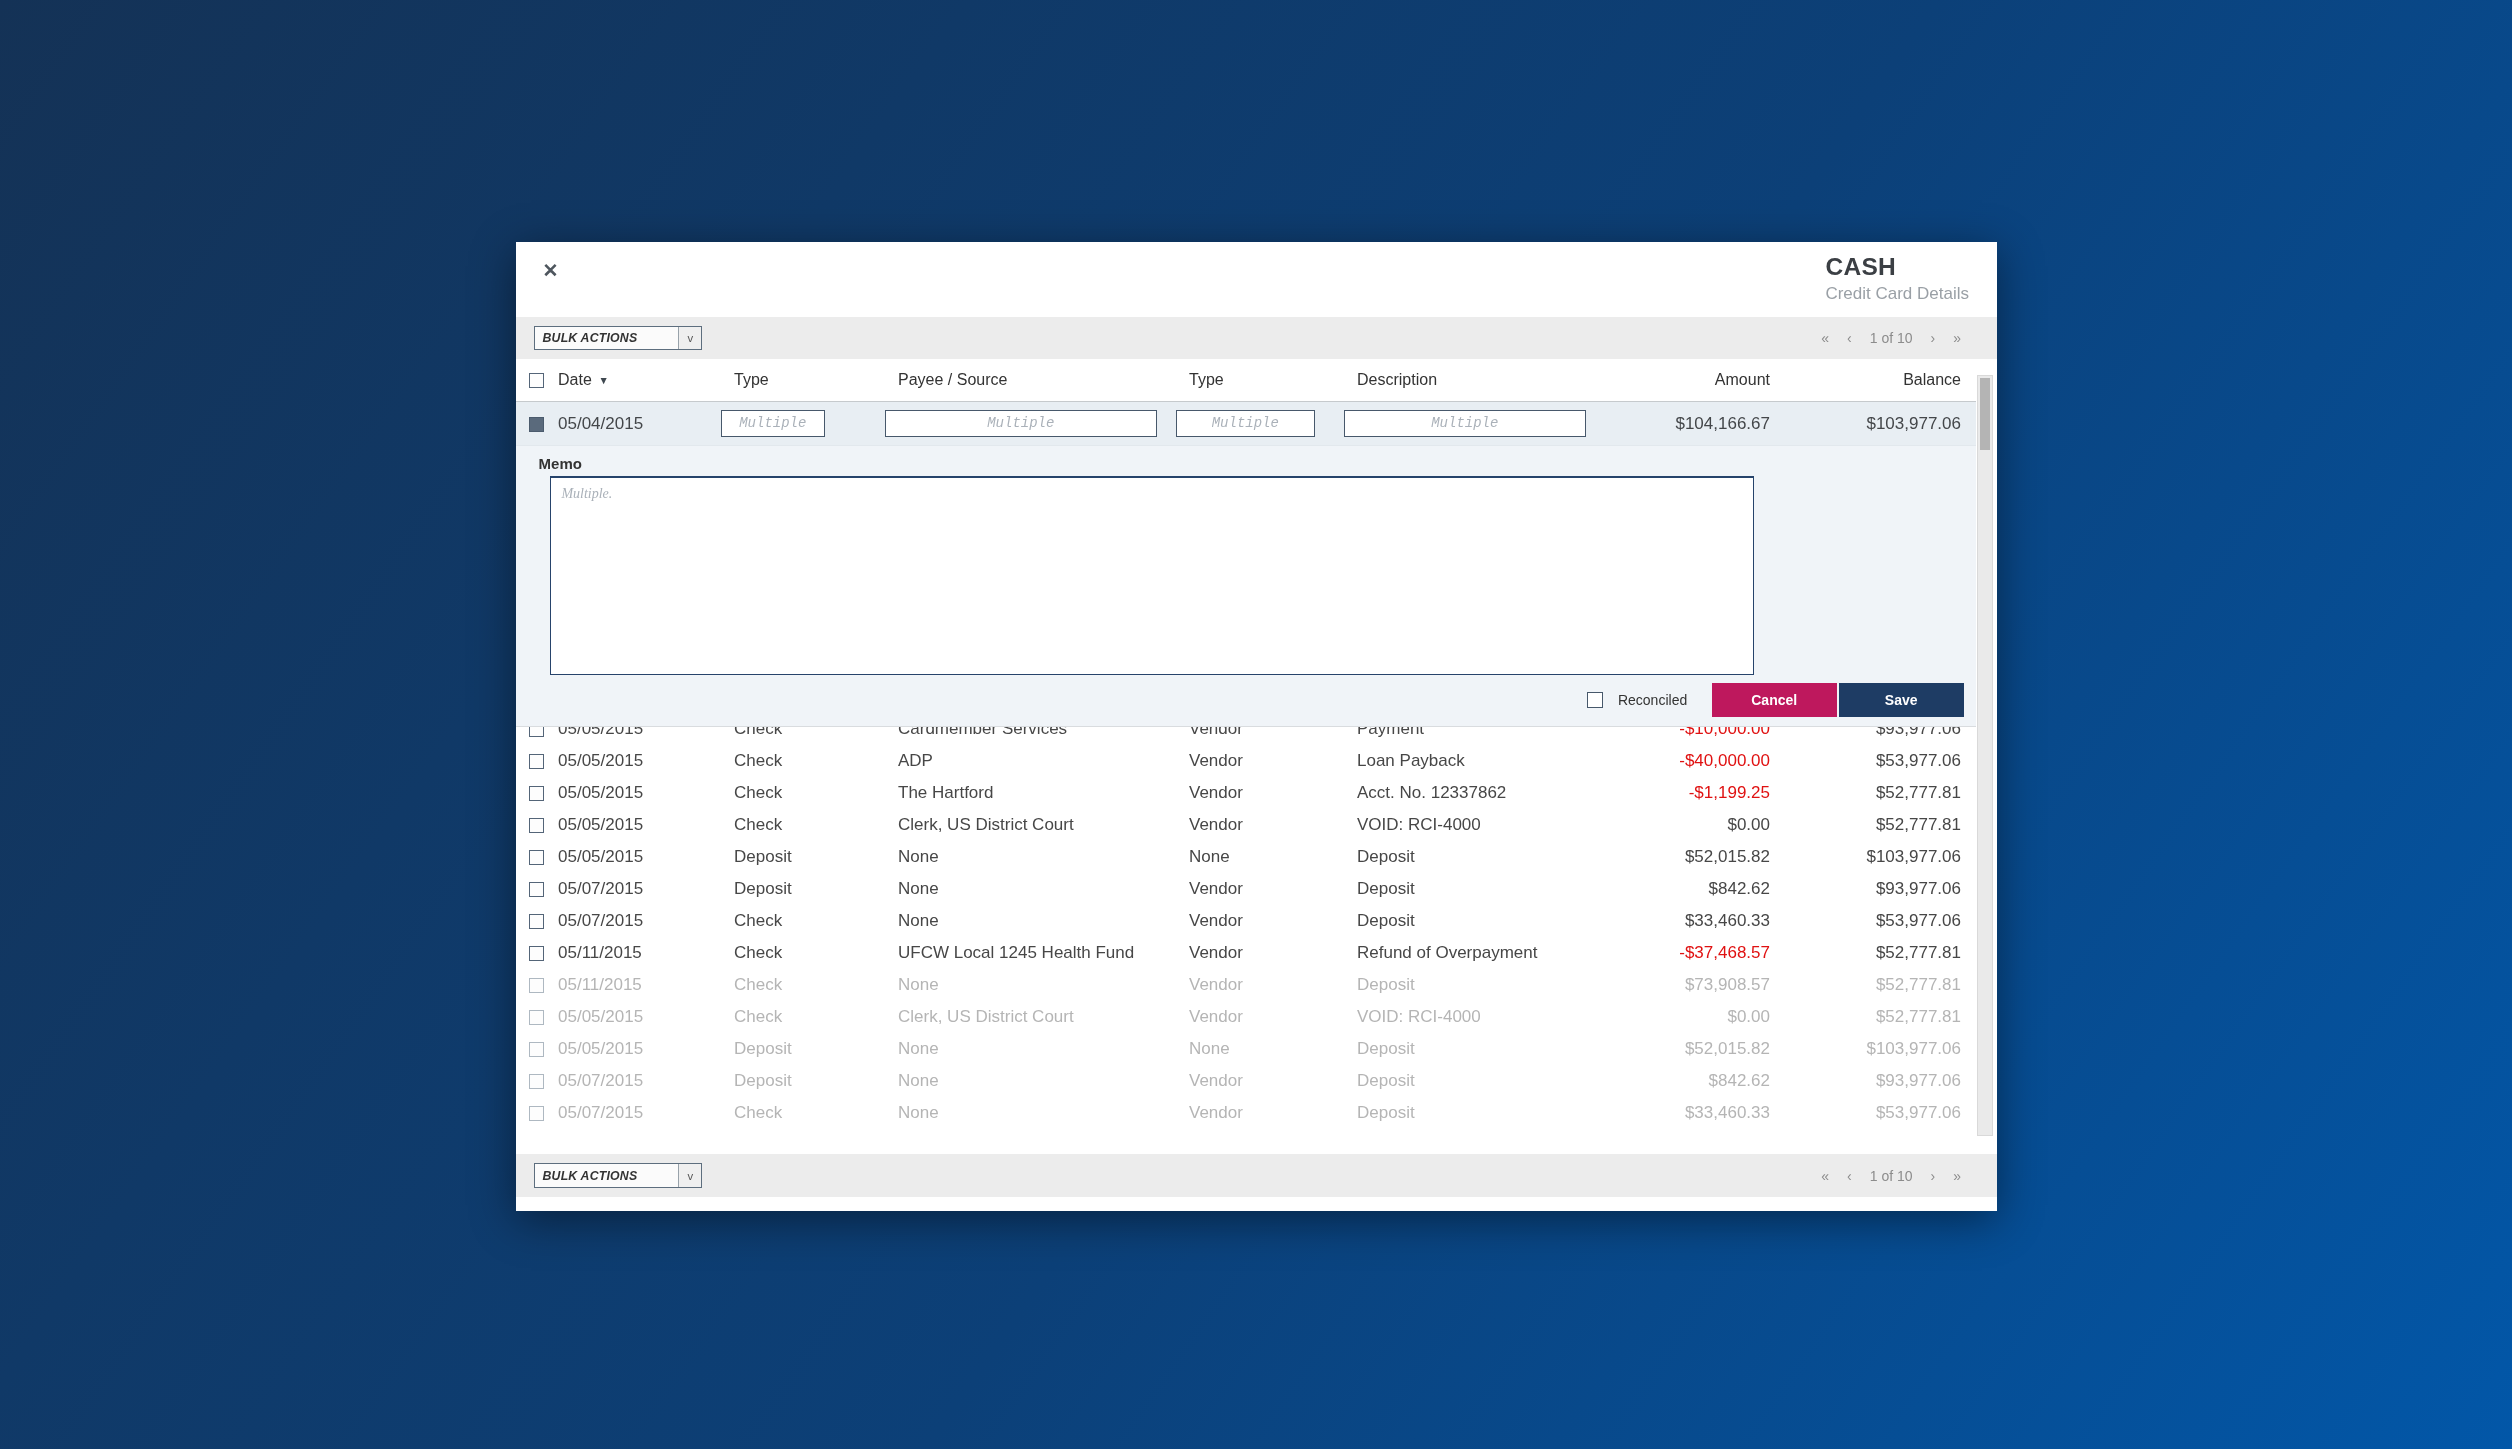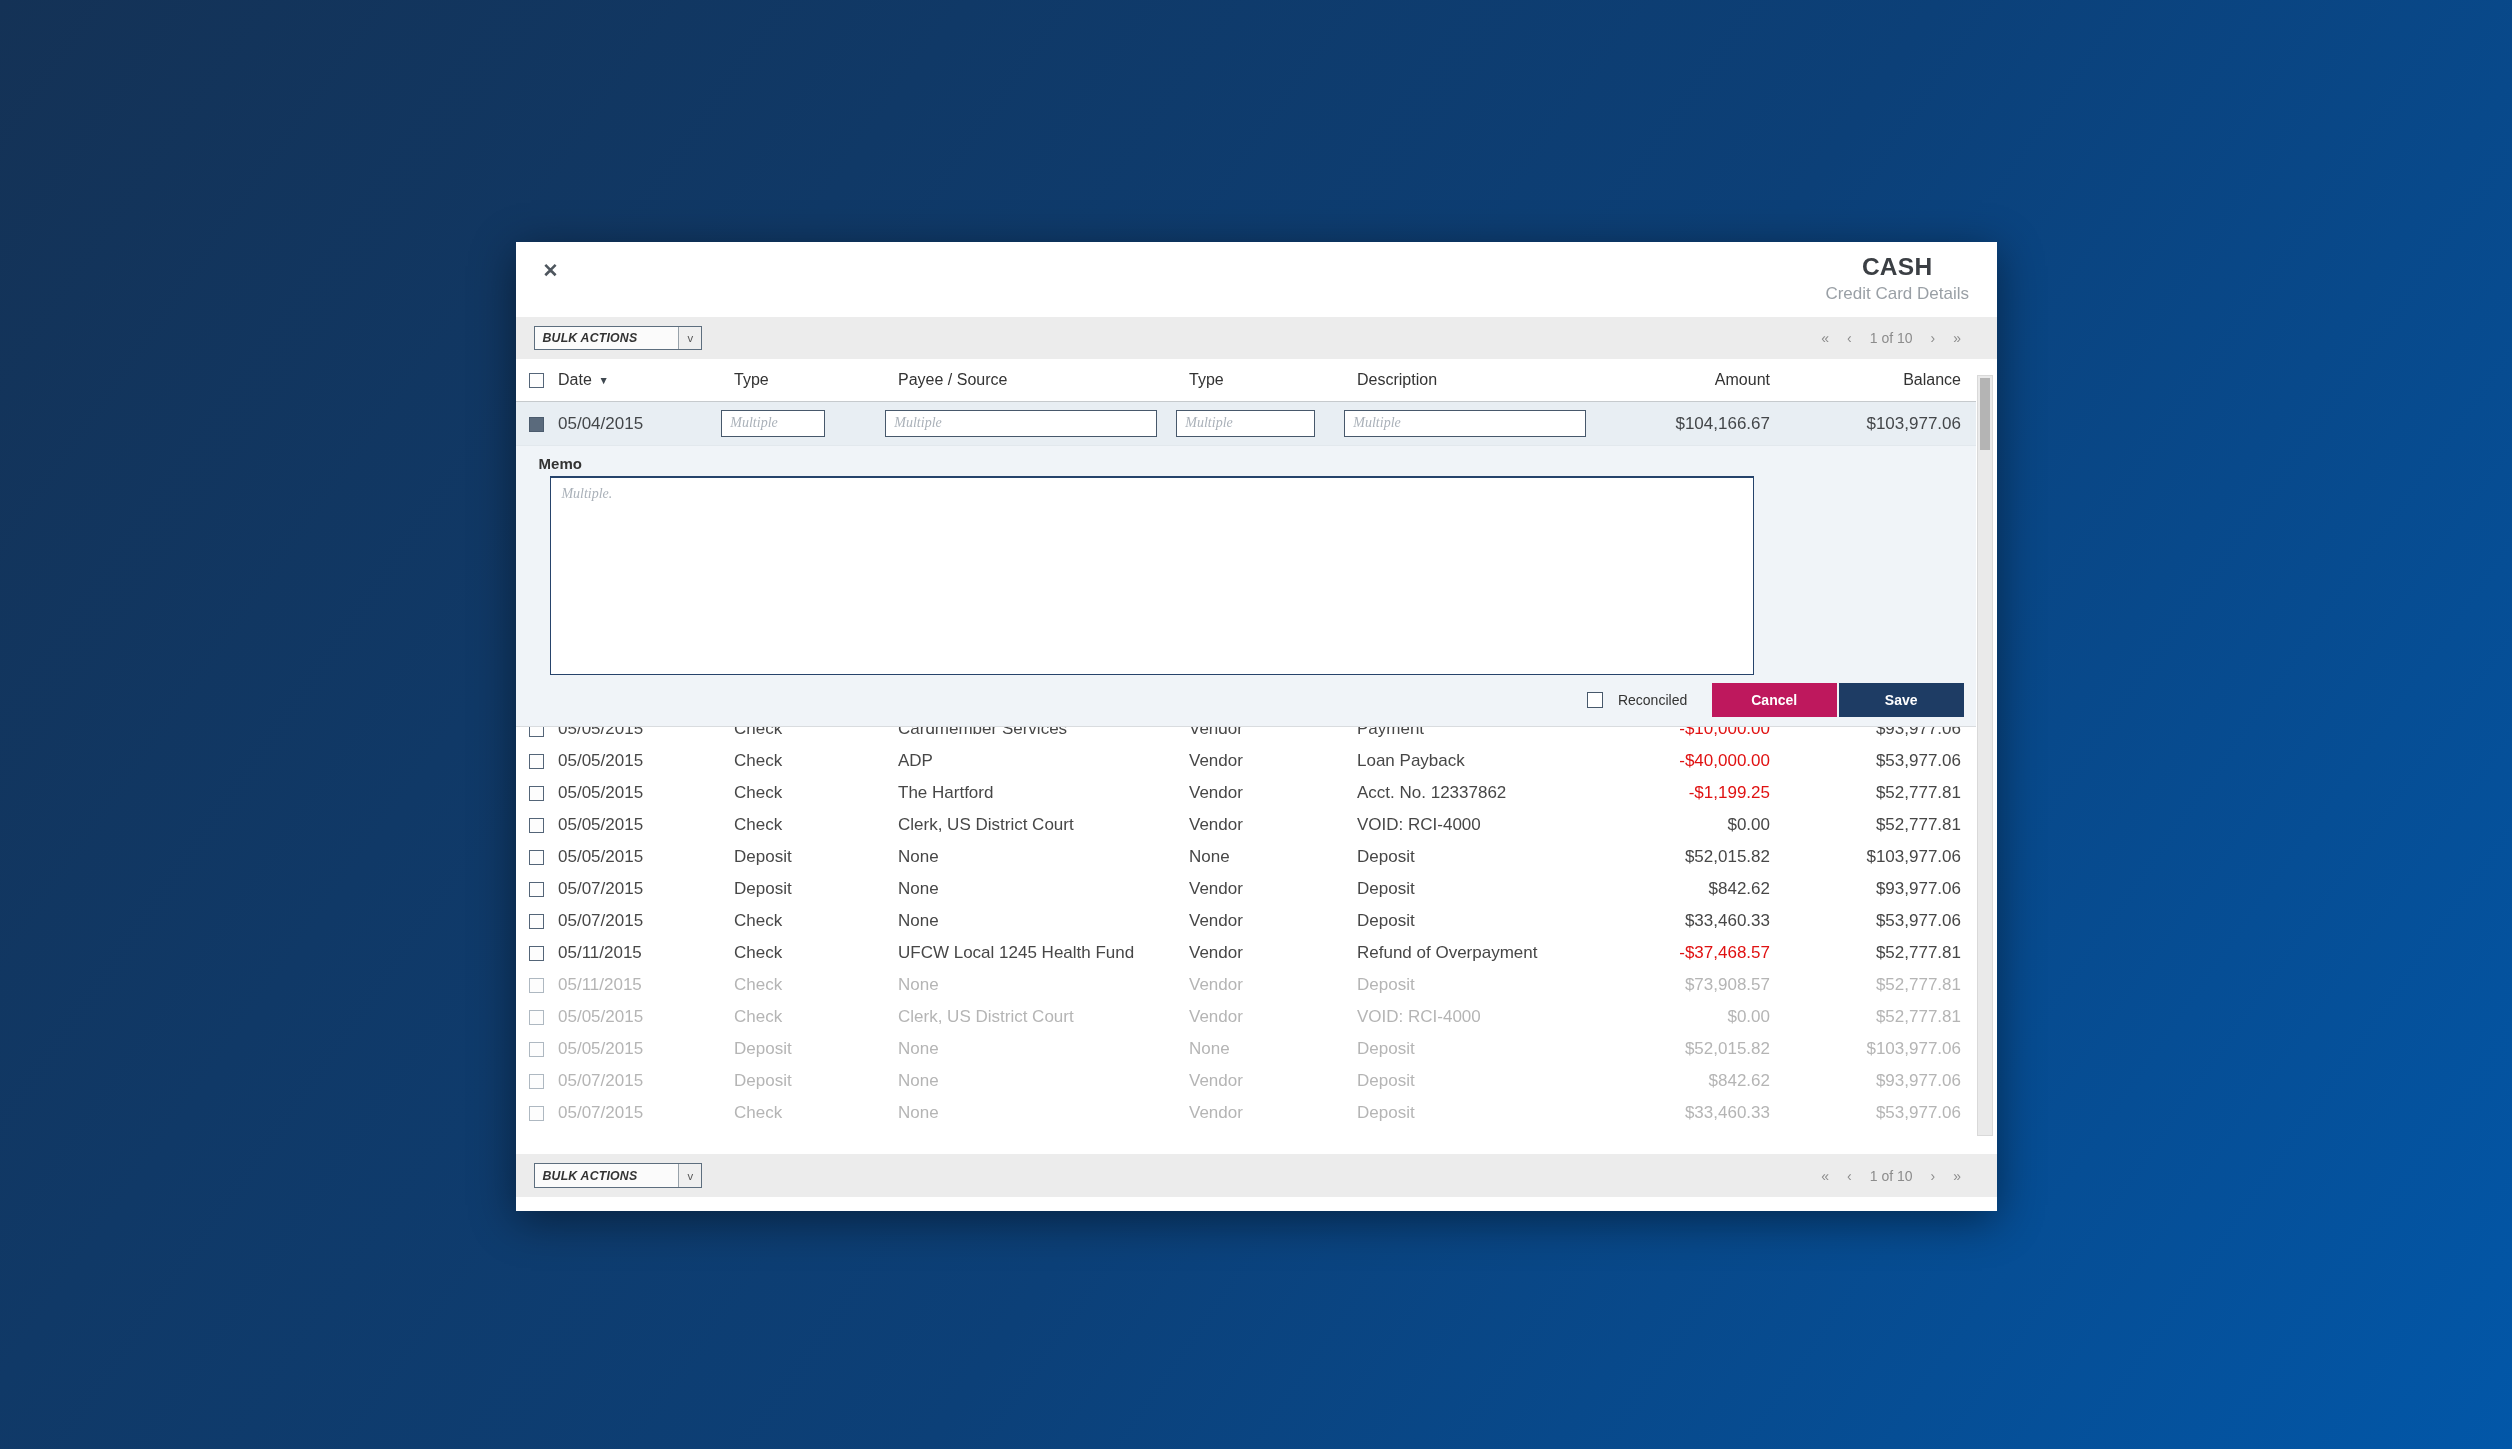--- a/index.html
+++ b/index.html
@@ -15,21 +15,21 @@
     position:absolute; left:516px; top:242px; width:1481px; height:969px;
     background:#ffffff; box-shadow:0 9.4px 42px rgba(0,0,0,.45);
   }
 
   
   .m-header { height:75px; position:relative; background:#fff; }
   .close-x {
     position:absolute; left:26.4px; top:19px; font-size:19px; font-weight:900;
     color:#4e565e; cursor:pointer; line-height:1;
   }
-  .titles { position:absolute; right:28px; top:11.3px; text-align:center; }
+  .titles { position:absolute; right:28px; top:11.3px; text-align:left; }
   .title { font-size:24.5px; font-weight:bold; color:#3b3f44; letter-spacing:0.3px; }
   .subtitle { font-size:17px; color:#9aa0a6; margin-top:2.8px; }
 
   
   .tbar {
     height:42px; background:#ececec; display:flex; align-items:center;
     justify-content:space-between; padding:0 36px 0 18px;
   }
   .bbar { height:43px; }
   .bulk {
@@ -81,22 +81,22 @@
   .panel {
     position:absolute; top:0; left:0; width:1460px; height:325px; z-index:2;
     background:#f0f4f8; border-bottom:0.9px solid #d9dcdf;
   }
   .erow {
     height:44px; background:#e8eef3; display:flex; align-items:center;
     font-size:17px; color:#44474a; border-bottom:0.9px solid #e2e8ed;
   }
   .efield {
     height:26.4px; border:1.9px solid #47586b; background:#fff; color:#44474a;
-    font-family:Liberation Serif, serif; font-size:14px;
-    padding:0 8.5px; margin-left:-13.2px;
+    font-family:Liberation Mono, monospace; font-size:14px;
+    padding:0 8.5px; margin-left:-13.2px;text-align:center;
   }
   .efield::placeholder { color:#aab1b9; font-style:italic; opacity:1; }
   .w1 { width:104px; } .w2 { width:272px; } .w3 { width:139px; } .w4 { width:242px; }
 
   .memo-label { font-size:15px; font-weight:bold; color:#333; margin:8.5px 0 4.7px 22.6px; }
   .memo {
     display:block; width:1204px; height:199px; margin-left:34px; resize:none;
     border:1.9px solid #26436b; border-top-width:2.8px; background:#fff;
     font-family:Liberation Serif, serif; font-size:14px; color:#444;
     padding:7.5px 10.4px;

